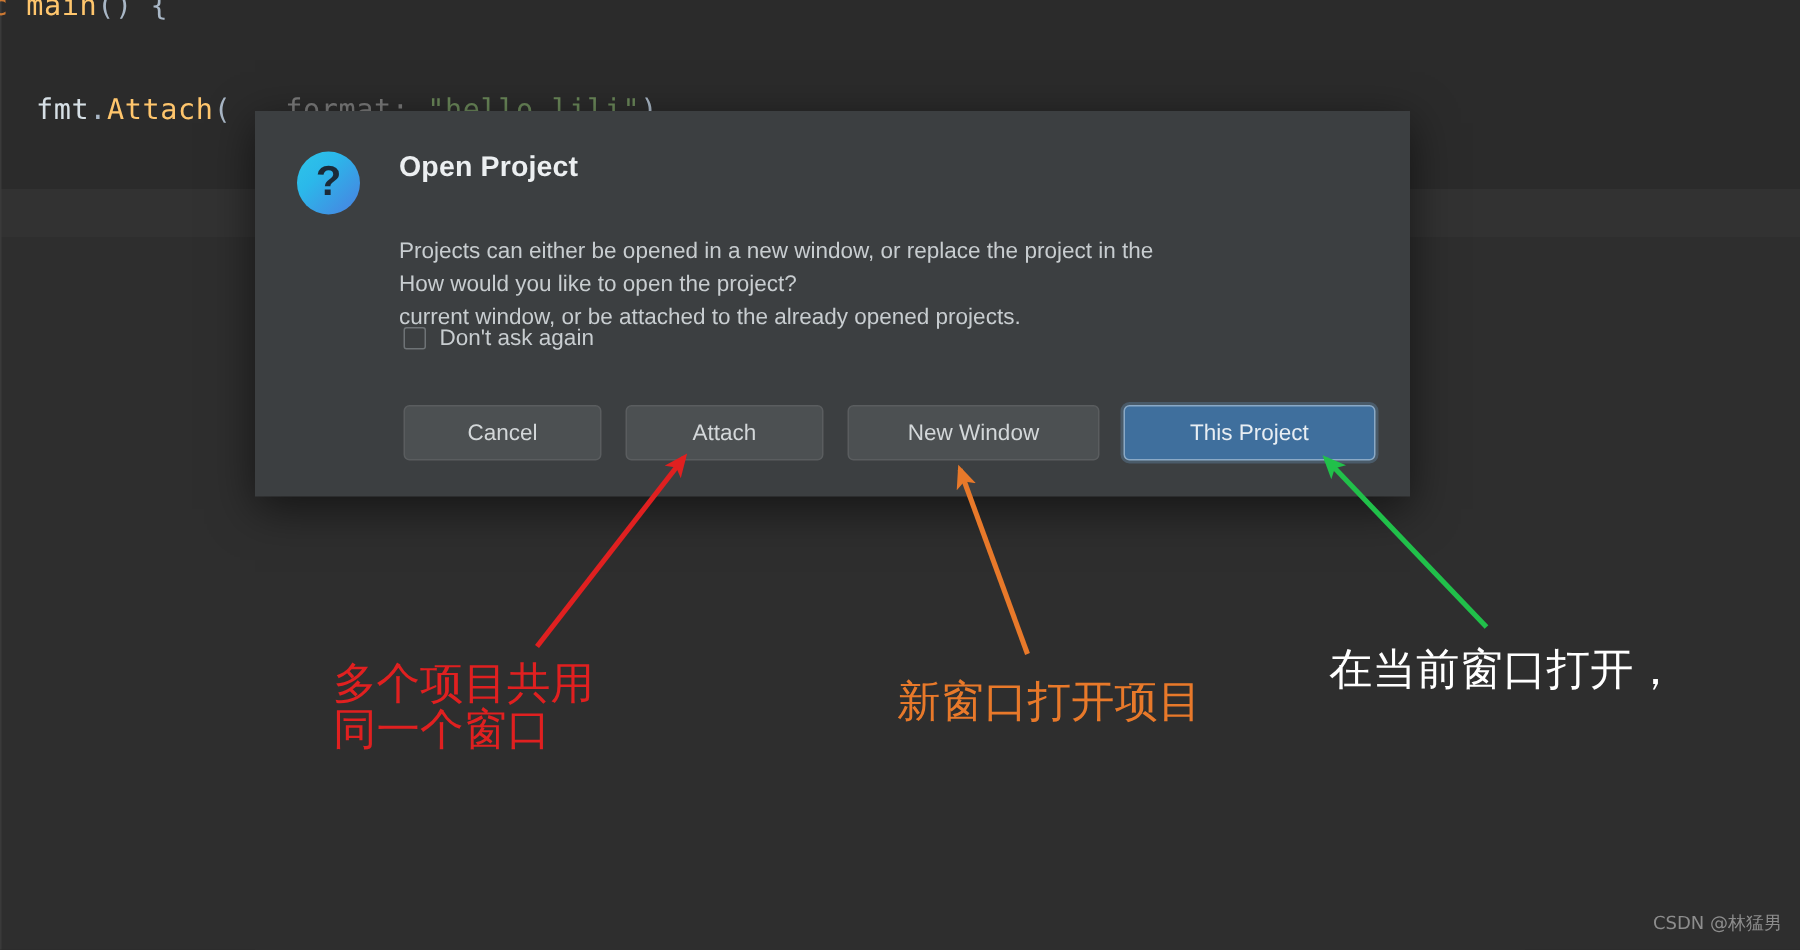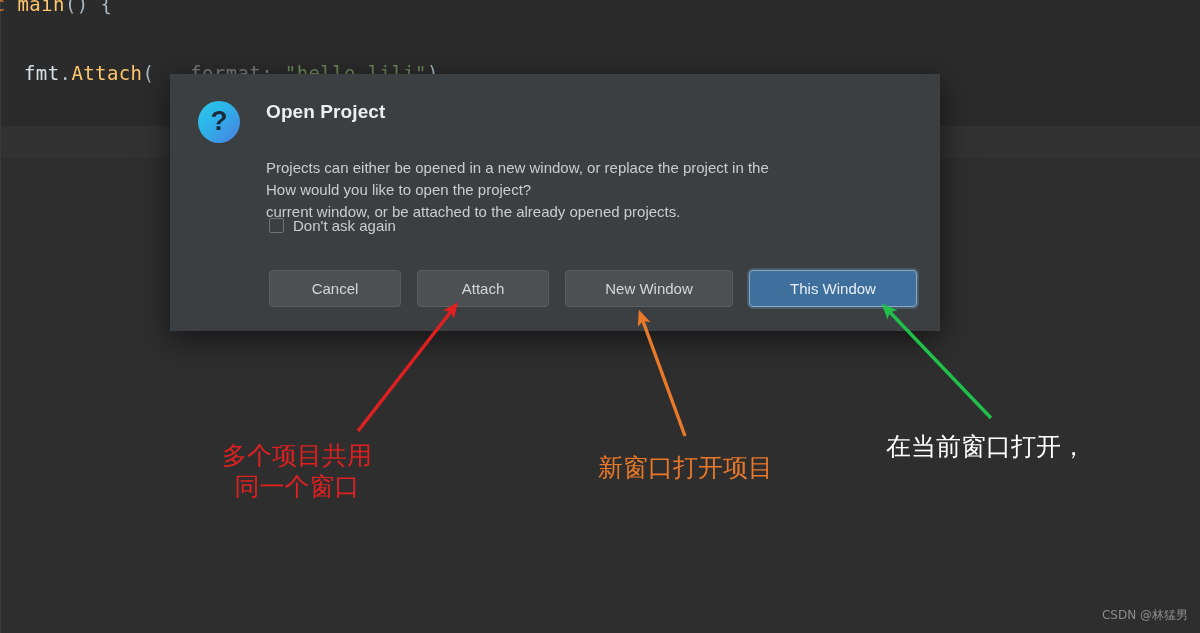--- a/index.html
+++ b/index.html
@@ -181,25 +181,24 @@
 
   
   #annotations {
     position: absolute;
     inset: 0;
     z-index: 20;
     pointer-events: none;
   }
   .anno-text {
     position: absolute;
-    font-size: 25px;
+    font-size: 29px;
     line-height: 31px;
     font-family: "DejaVu Sans", "Liberation Sans", sans-serif;
     white-space: nowrap;
-    text-align: center;
   }
   #anno-red   { left: 222px; top: 440px; color: #e02020; }
   #anno-orange{ left: 598px; top: 452px; color: #e8792a; }
   #anno-green { left: 886px; top: 431px; color: #21c04a; }
 
   #watermark {
     position: absolute;
     right: 12px;
     bottom: 9px;
     font-size: 12px;
@@ -237,21 +236,21 @@
 
   <div id="dont-ask-row">
     <div id="dont-ask-checkbox"></div>
     <span id="dont-ask-label">Don't ask again</span>
   </div>
 
   <div id="dialog-buttons">
       <div class="dlg-btn">Cancel</div>
       <div class="dlg-btn">Attach</div>
       <div class="dlg-btn wide">New Window</div>
-      <div class="dlg-btn wide primary">This Window</div>
+      <div class="dlg-btn wide primary">This Project</div>
     </div>
 </div>
 
 <div id="annotations">
   <svg id="annotation-arrows" width="1200" height="633" style="position:absolute;left:0;top:0;">
       <defs>
         <marker id="arrowhead-0" markerWidth="5" markerHeight="5" refX="3.6" refY="2" orient="auto" markerUnits="strokeWidth">
           <path d="M0,0 L4.6,2 L0,4 L1.1,2 Z" fill="#e02020"></path>
         </marker>
         <marker id="arrowhead-1" markerWidth="5" markerHeight="5" refX="3.6" refY="2" orient="auto" markerUnits="strokeWidth">

